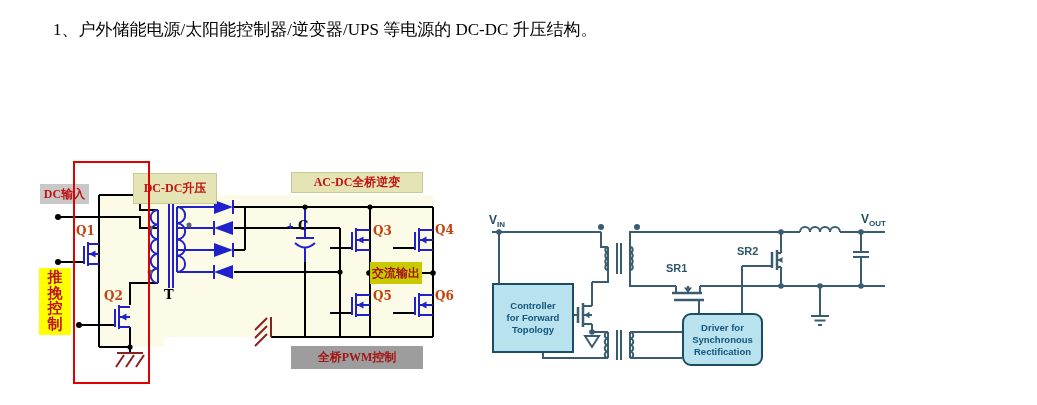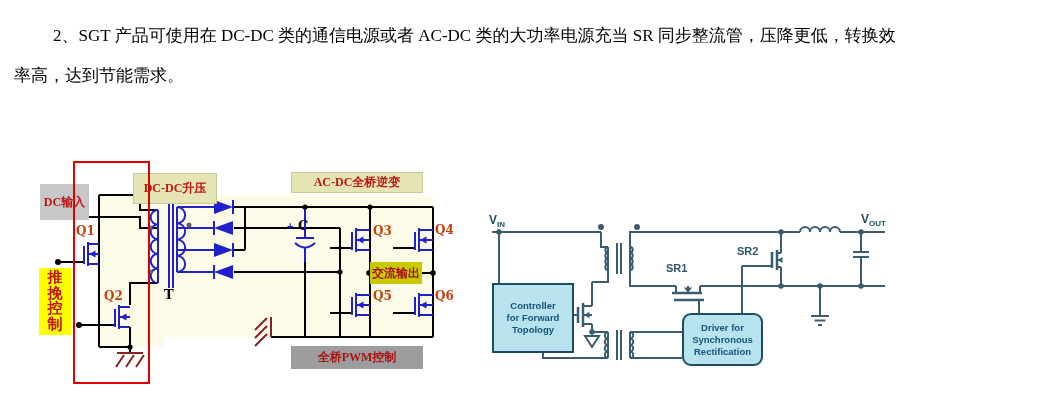--- a/index.html
+++ b/index.html
@@ -7,21 +7,21 @@
        font-family:"Liberation Sans","DejaVu Sans",sans-serif;}
   .text-block{position:absolute;left:0;top:0;width:1037px;box-sizing:border-box;
        padding:10px 14px 0 14px;color:#000;
        font-family:"Liberation Serif","DejaVu Serif",serif;font-size:17px;}
   .text-block p{margin:0;line-height:40px;text-indent:2.3em;}
   .text-block p.p2{margin-top:6px;max-width:885px;}
   svg.circuits{position:absolute;left:0;top:0;z-index:10;}
   .lbl{position:absolute;display:flex;align-items:center;justify-content:center;
        box-sizing:border-box;z-index:20;font-weight:bold;text-align:center;
        font-family:"Liberation Serif","DejaVu Serif",serif;}
-  .dc-input{left:40px;top:184px;width:49px;height:36px;background:#C8C8C8;color:#C01414;font-size:12px;}
+  .dc-input{left:40px;top:184px;width:49px;height:20px;background:#C8C8C8;color:#C01414;font-size:12px;}
   .khaki{background:#E4E4B4;border:1px solid #C9C996;color:#C01414;font-size:12px;}
   .dcdc{left:133px;top:173px;width:84px;height:31px;}
   .acdc{left:291px;top:172px;width:132px;height:21px;}
   .pushpull{left:39px;top:268px;width:32px;height:67px;background:#FFFF00;color:#C01414;
        font-size:15px;line-height:15.5px;padding:2px 8px;display:block;}
   .acout{left:370px;top:262px;width:52px;height:22px;background:#C9C900;color:#A01414;font-size:12px;}
   .pwm{left:291px;top:346px;width:132px;height:23px;background:#9D9D9D;color:#A61414;font-size:12px;}
   .qlbl{position:absolute;z-index:20;color:#c2410c;font:bold 12px "DejaVu Serif",serif;}
   .tlbl{position:absolute;z-index:20;color:#000;font:bold 13px "DejaVu Serif",serif;}
   .cplus{position:absolute;z-index:20;color:#2121CC;font:bold 11px "Liberation Sans",sans-serif;}
@@ -35,21 +35,21 @@
        font:bold 9.5px/12px "Liberation Sans",sans-serif;box-sizing:border-box;}
   .ctrlbox{left:492px;top:283px;width:82px;height:70px;}
   .drvbox{left:682px;top:313px;width:81px;height:53px;border-radius:9px;}
   .annot-rect{position:absolute;left:73px;top:161px;width:77px;height:223px;
        border:2px solid #E00000;z-index:30;box-sizing:border-box;}
 </style>
 </head>
 <body>
 
 <div class="text-block">
-  <p class="p2">2、SGT 产品可使用在 DC-DC 类的通信电源或者 AC-DC 类的大功率电源充当 SR 同步整流管，压降更低，转换效率高，达到节能需求。</p>
+  <p class="p1">1、户外储能电源/太阳能控制器/逆变器/UPS 等电源的 DC-DC 升压结构。</p>
 </div>
 
 <svg class="circuits" width="1037" height="405" viewBox="0 0 1037 405">
 
   <g>
     <rect x="99" y="195" width="334" height="142" fill="#FBFBE8"></rect>
     <rect x="99" y="195" width="65" height="152" fill="#FBFBE8"></rect>
 
     <g stroke="#000000" stroke-width="2" fill="none">
       <path d="M99,195 H140 V210 H158 M99,195 V347 M99,347 H130

